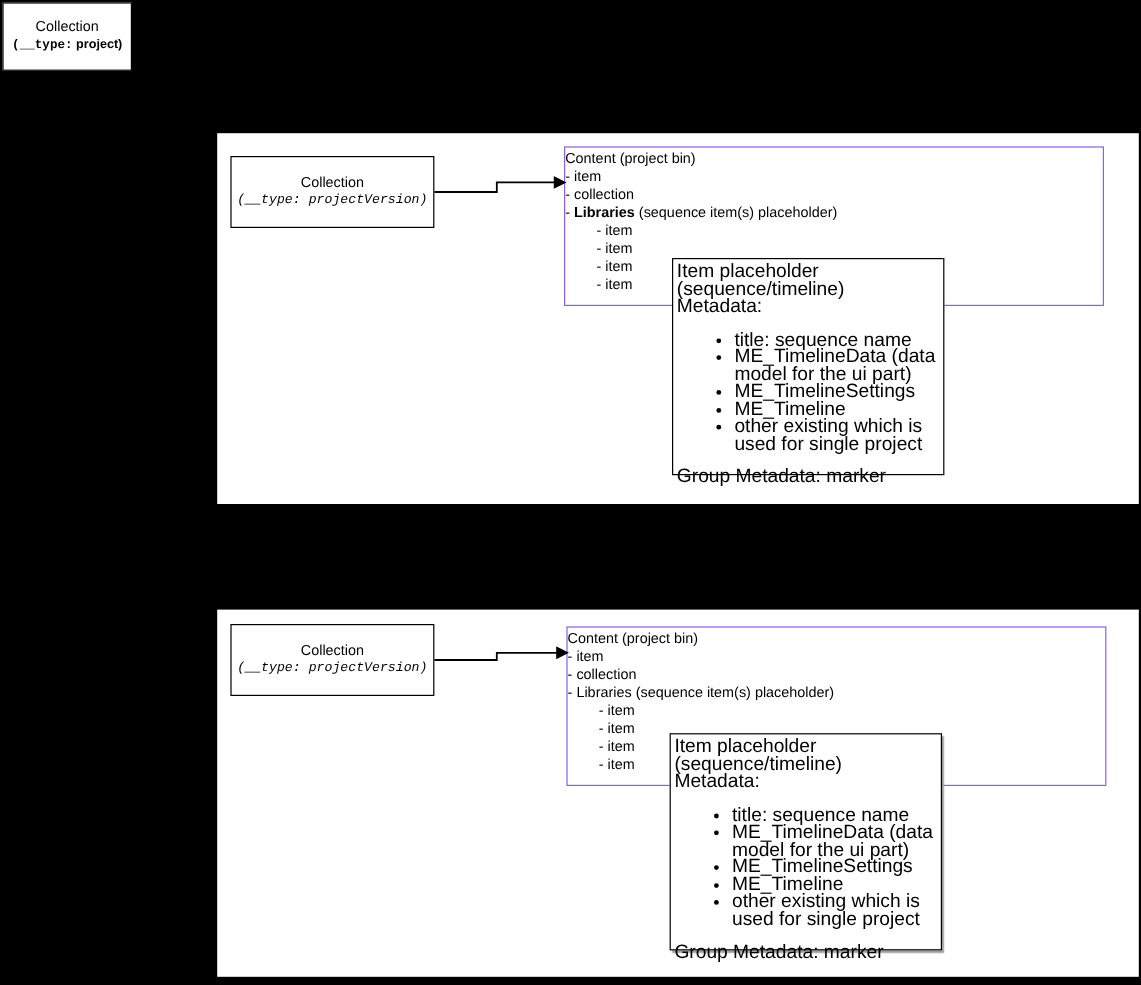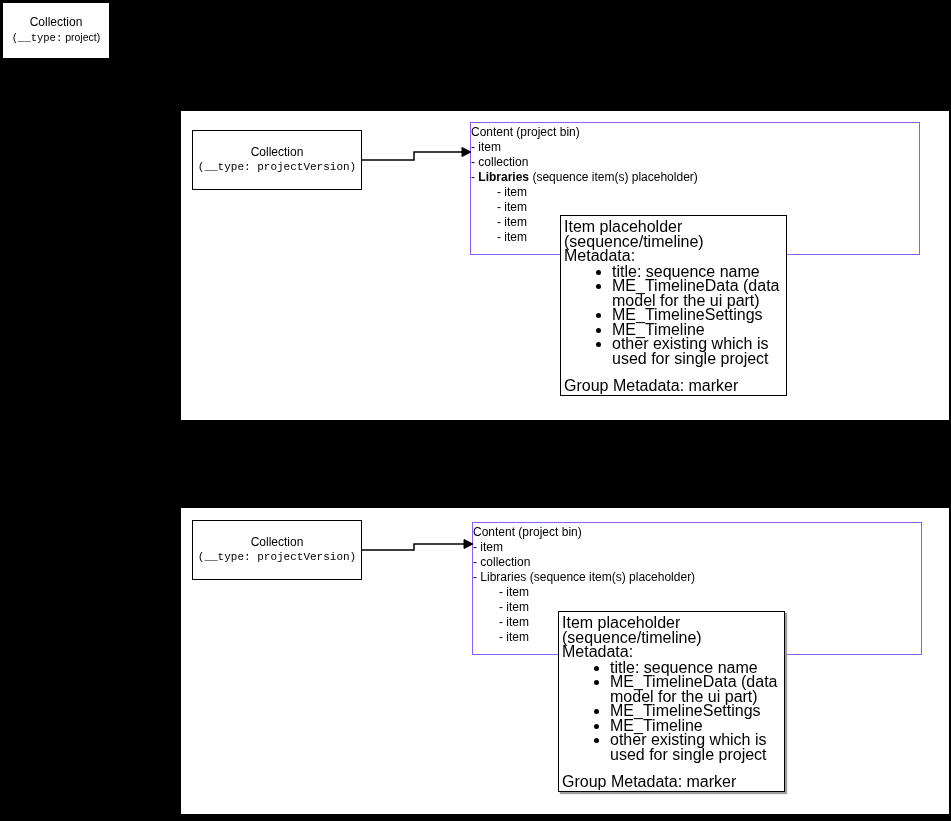--- a/index.html
+++ b/index.html
@@ -9,52 +9,52 @@
   }
   .mono{font-family:"Liberation Mono","DejaVu Sans Mono",monospace;}
 
   
   .root-box{
     position:absolute;left:2px;top:2px;width:106px;height:55px;
     background:#fff;border:1px solid #000;
     display:flex;flex-direction:column;justify-content:center;align-items:center;
     text-align:center;font-size:12px;line-height:15px;
   }
-  .root-box .type-line{font-size:10.5px;white-space:nowrap;}
+  .root-box .type-line{font-size:10.5px;white-space:nowrap;font-weight:bold;}
 
   
   .panel{position:absolute;left:181px;width:768px;background:#fff;}
   #panel-1{top:111px;height:309px;}
   #panel-2{top:508px;height:306px;}
 
   .collection-box{
     position:absolute;width:168px;height:58px;background:#fff;border:1px solid #000;
     display:flex;flex-direction:column;justify-content:center;align-items:center;
     text-align:center;font-size:12px;line-height:15px;
   }
   #panel-1 .collection-box{left:11px;top:19px;}
   #panel-2 .collection-box{left:11px;top:12px;}
-  .collection-box .type-line{font-size:11px;white-space:nowrap;}
+  .collection-box .type-line{font-size:11px;white-space:nowrap;font-style:italic;}
 
   .content-box{
     position:absolute;width:448px;height:127px;background:#fff;border:1px solid #8b5cf6;
     font-size:12px;line-height:15px;padding:2px 0;box-sizing:content-box;
   }
   #panel-1 .content-box{left:289px;top:11px;}
   #panel-2 .content-box{left:291px;top:14px;}
   .content-box .sub{margin-left:26px;}
   #panel-1 .lib-word{font-weight:bold;}
 
   .item-box{
     position:absolute;width:219px;height:173px;background:#fff;border:1px solid #000;
     font-size:16px;line-height:14.5px;padding:4px 3px 2px 3px;z-index:2;
   }
   #panel-1 .item-box{left:379px;top:104px;}
   #panel-2 .item-box{left:377px;top:103px;box-shadow:2px 2px 1px #9e9e9e;}
-  .item-box ul{margin:1px 0 13px 0;padding-left:48px;}
+  .item-box ul{margin:13px 0 13px 0;padding-left:48px;}
   .item-box li{margin:0;padding:0;}
 
   .arrow-svg{position:absolute;left:0;top:0;pointer-events:none;z-index:1;}
 </style>
 </head>
 <body>
 
 <div class="root-box">
   <div>Collection</div>
   <div class="type-line"><span class="mono">(__type:</span><span> project)</span></div>

